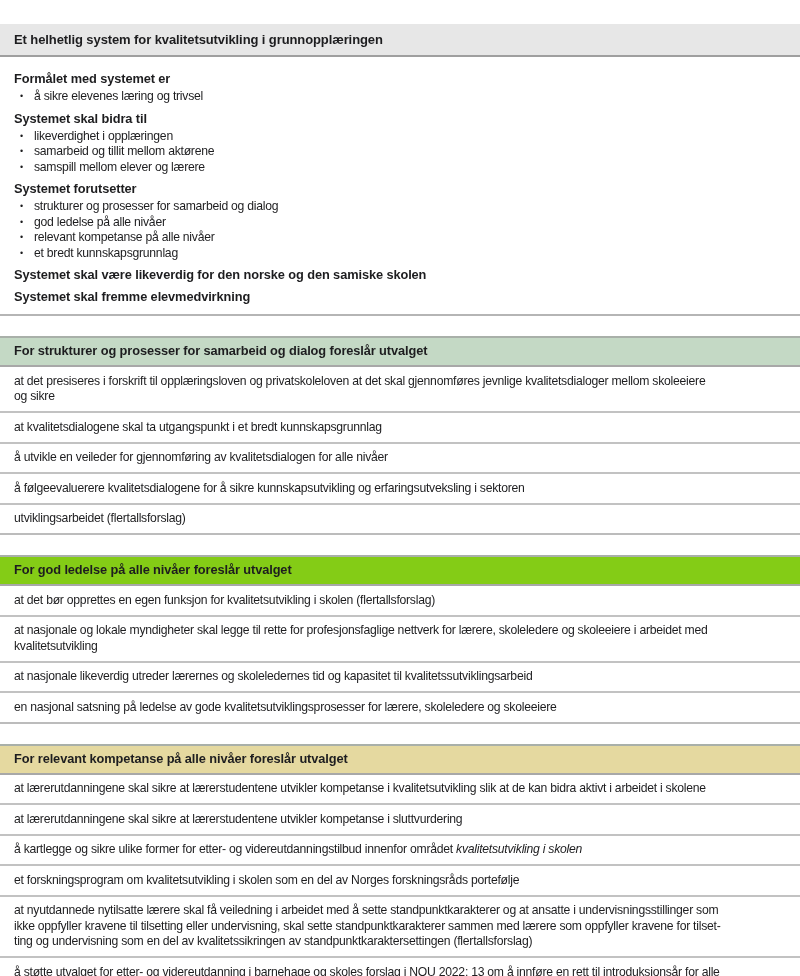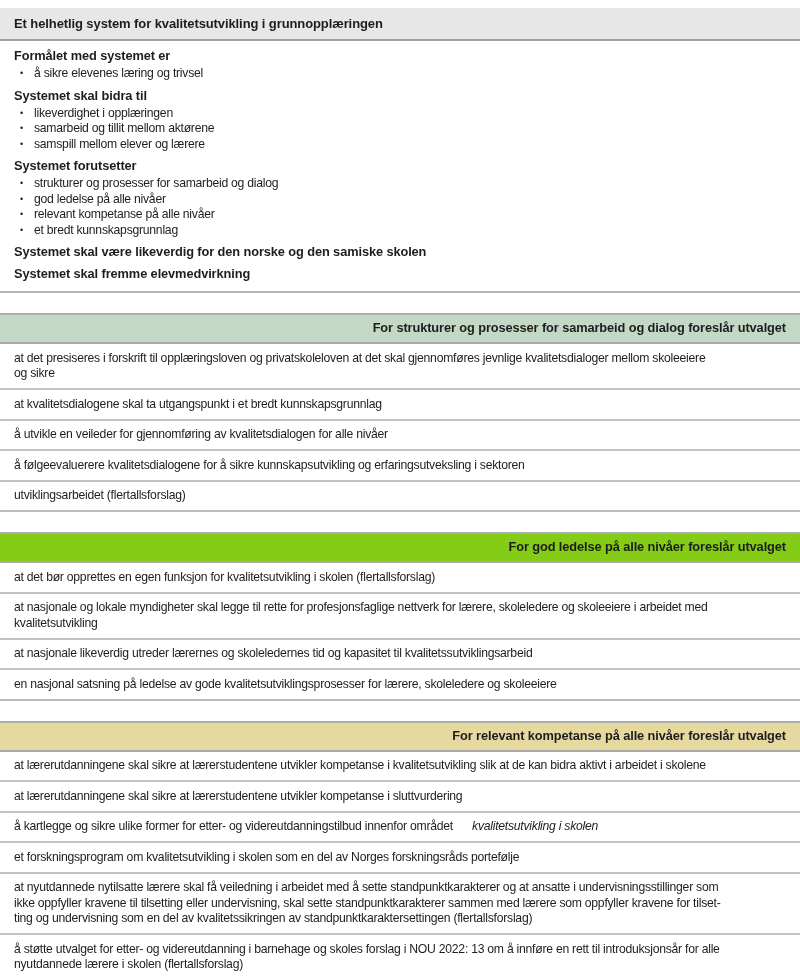--- a/index.html
+++ b/index.html
@@ -1,45 +1,45 @@
 <!DOCTYPE html>
 <html><head>
 <meta charset="utf-8">
 <style>
   html,body{margin:0;padding:0;background:#ffffff;}
   body{font-family:"Liberation Sans",sans-serif;color:#1d1d1f;}
   .page{width:800px;height:976px;overflow:hidden;background:#ffffff;}
 
   .topbar{
-    margin-top:8px;
+    margin-top:24px;
     background:#e7e7e7;
     border-bottom:2px solid #9f9f9f;
     padding:8px 14px 7px 14px;
     font-weight:bold;font-size:13px;line-height:16px;letter-spacing:-0.1px;
   }
 
   .intro{padding:6px 14px 9px 14px;border-bottom:2px solid #b5b5b5;}
   .intro-heading{font-weight:bold;font-size:12.8px;line-height:16px;margin-top:6px;letter-spacing:-0.1px;}
-  .intro > .intro-heading:first-child{margin-top:1px;}
+  .intro > .intro-heading:first-child{margin-top:8px;}
   .bullet-list{margin:2px 0 2px 0;}
   .bullet-item{display:flex;font-size:12.2px;line-height:15.5px;letter-spacing:-0.25px;}
   .bullet-dot{flex:none;width:14px;padding-left:6px;font-size:9px;line-height:15.5px;}
 
   .sec{margin-top:20px;}
   .band{
     border-top:2px solid #a9b0a9;
     border-bottom:2px solid #a8a8a8;
     padding:5px 14px 6px 14px;
-    font-weight:bold;font-size:12.8px;line-height:16px;letter-spacing:-0.1px;text-align:right;
+    font-weight:bold;font-size:12.8px;line-height:16px;letter-spacing:-0.1px;
   }
   .sec-end{border-bottom:2px solid #bcbcbc;}
   .row{padding:6.5px 14px;}
   .row + .row{border-top:2px solid #c2c2c2;}
   .ln{font-size:12.2px;line-height:15.5px;letter-spacing:-0.25px;white-space:nowrap;}
-  .ln i{font-style:italic;margin-left:16px;}
+  .ln i{font-style:italic;}
 </style>
 </head>
 <body>
 
 <div class="page">
 
   <div class="topbar">
     <span>Et helhetlig system for kvalitetsutvikling i grunnopplæringen</span>
   </div>
 

